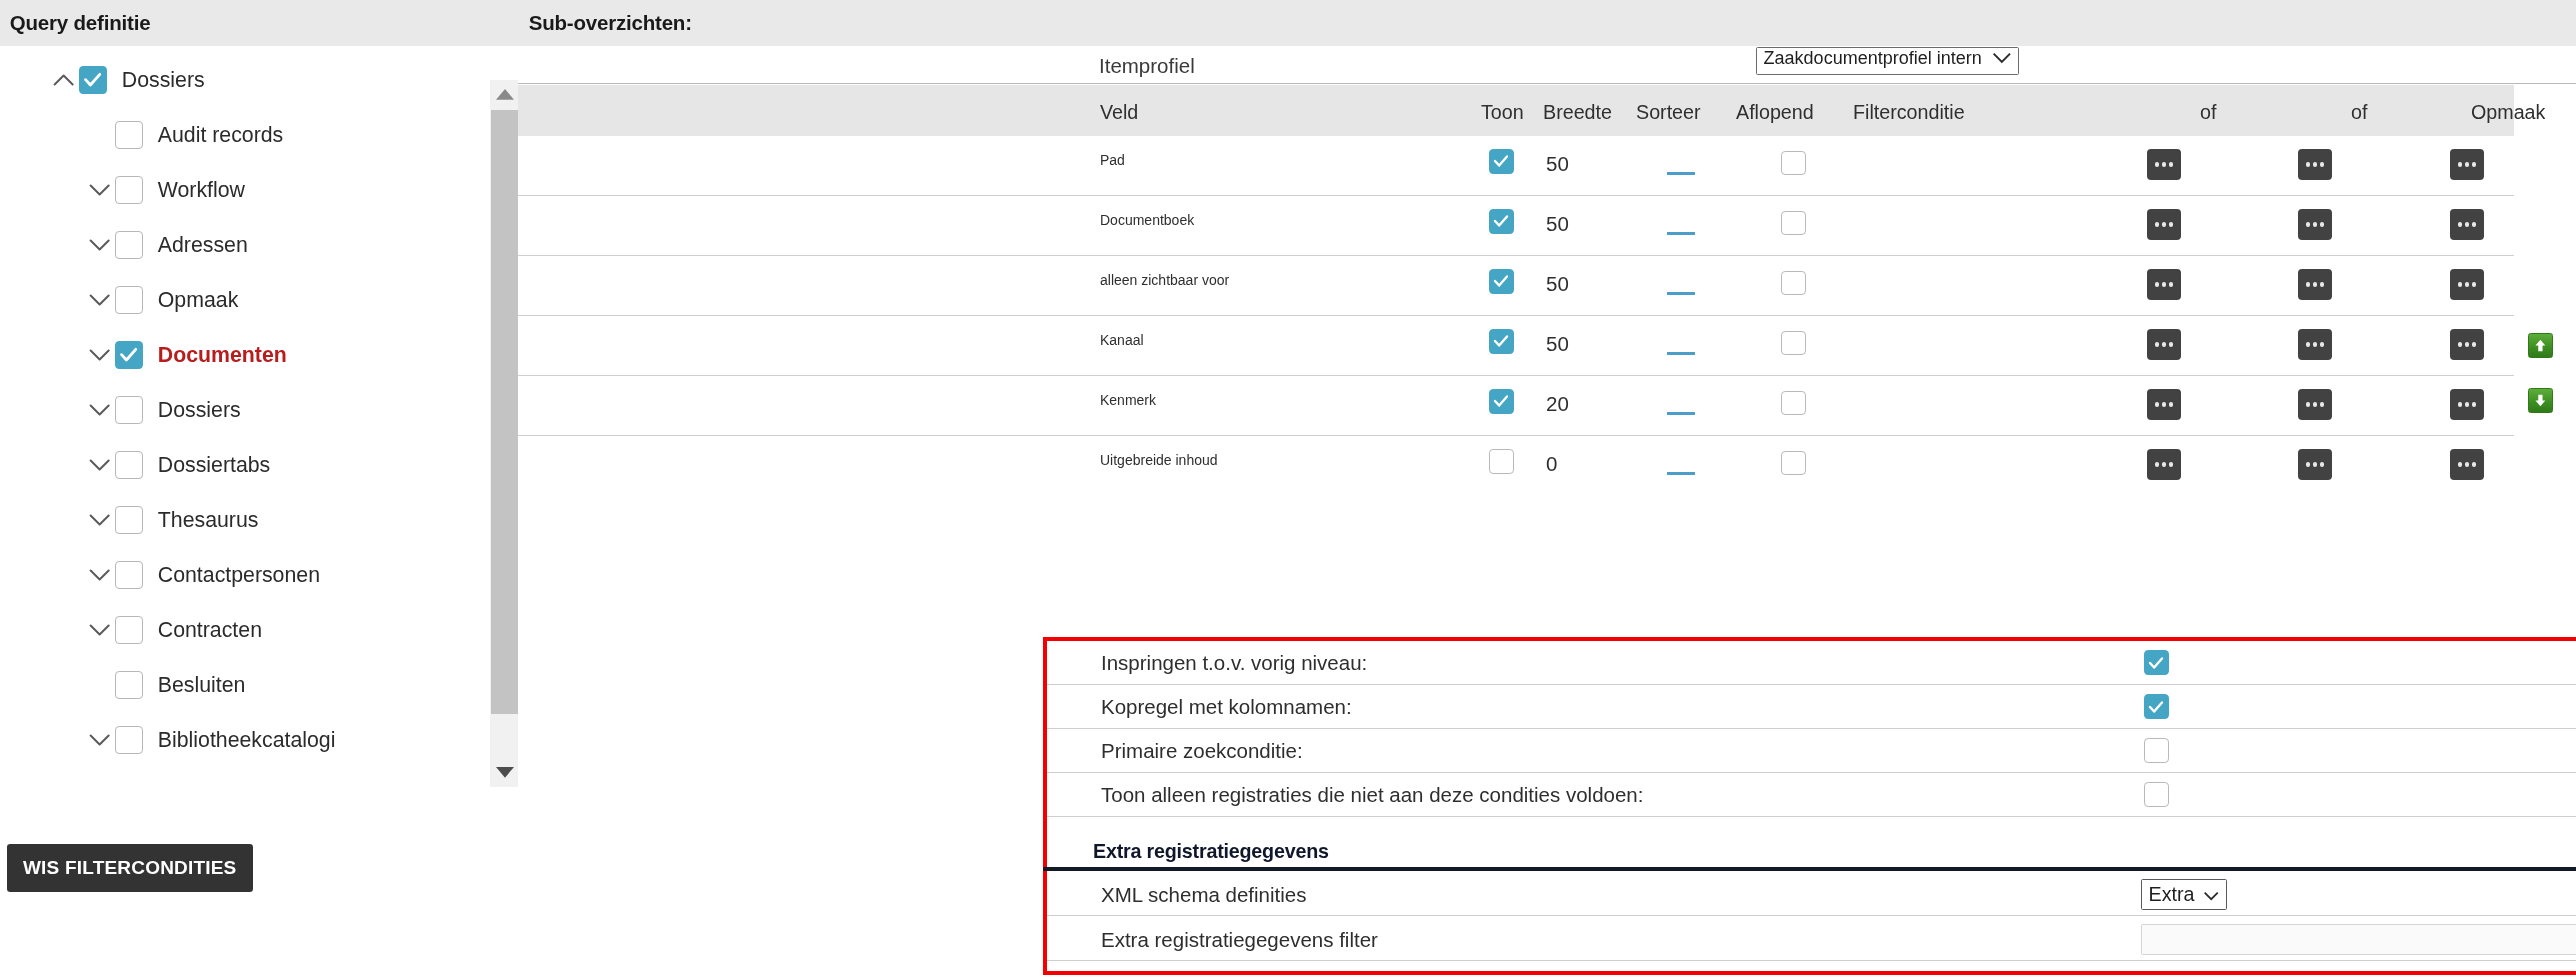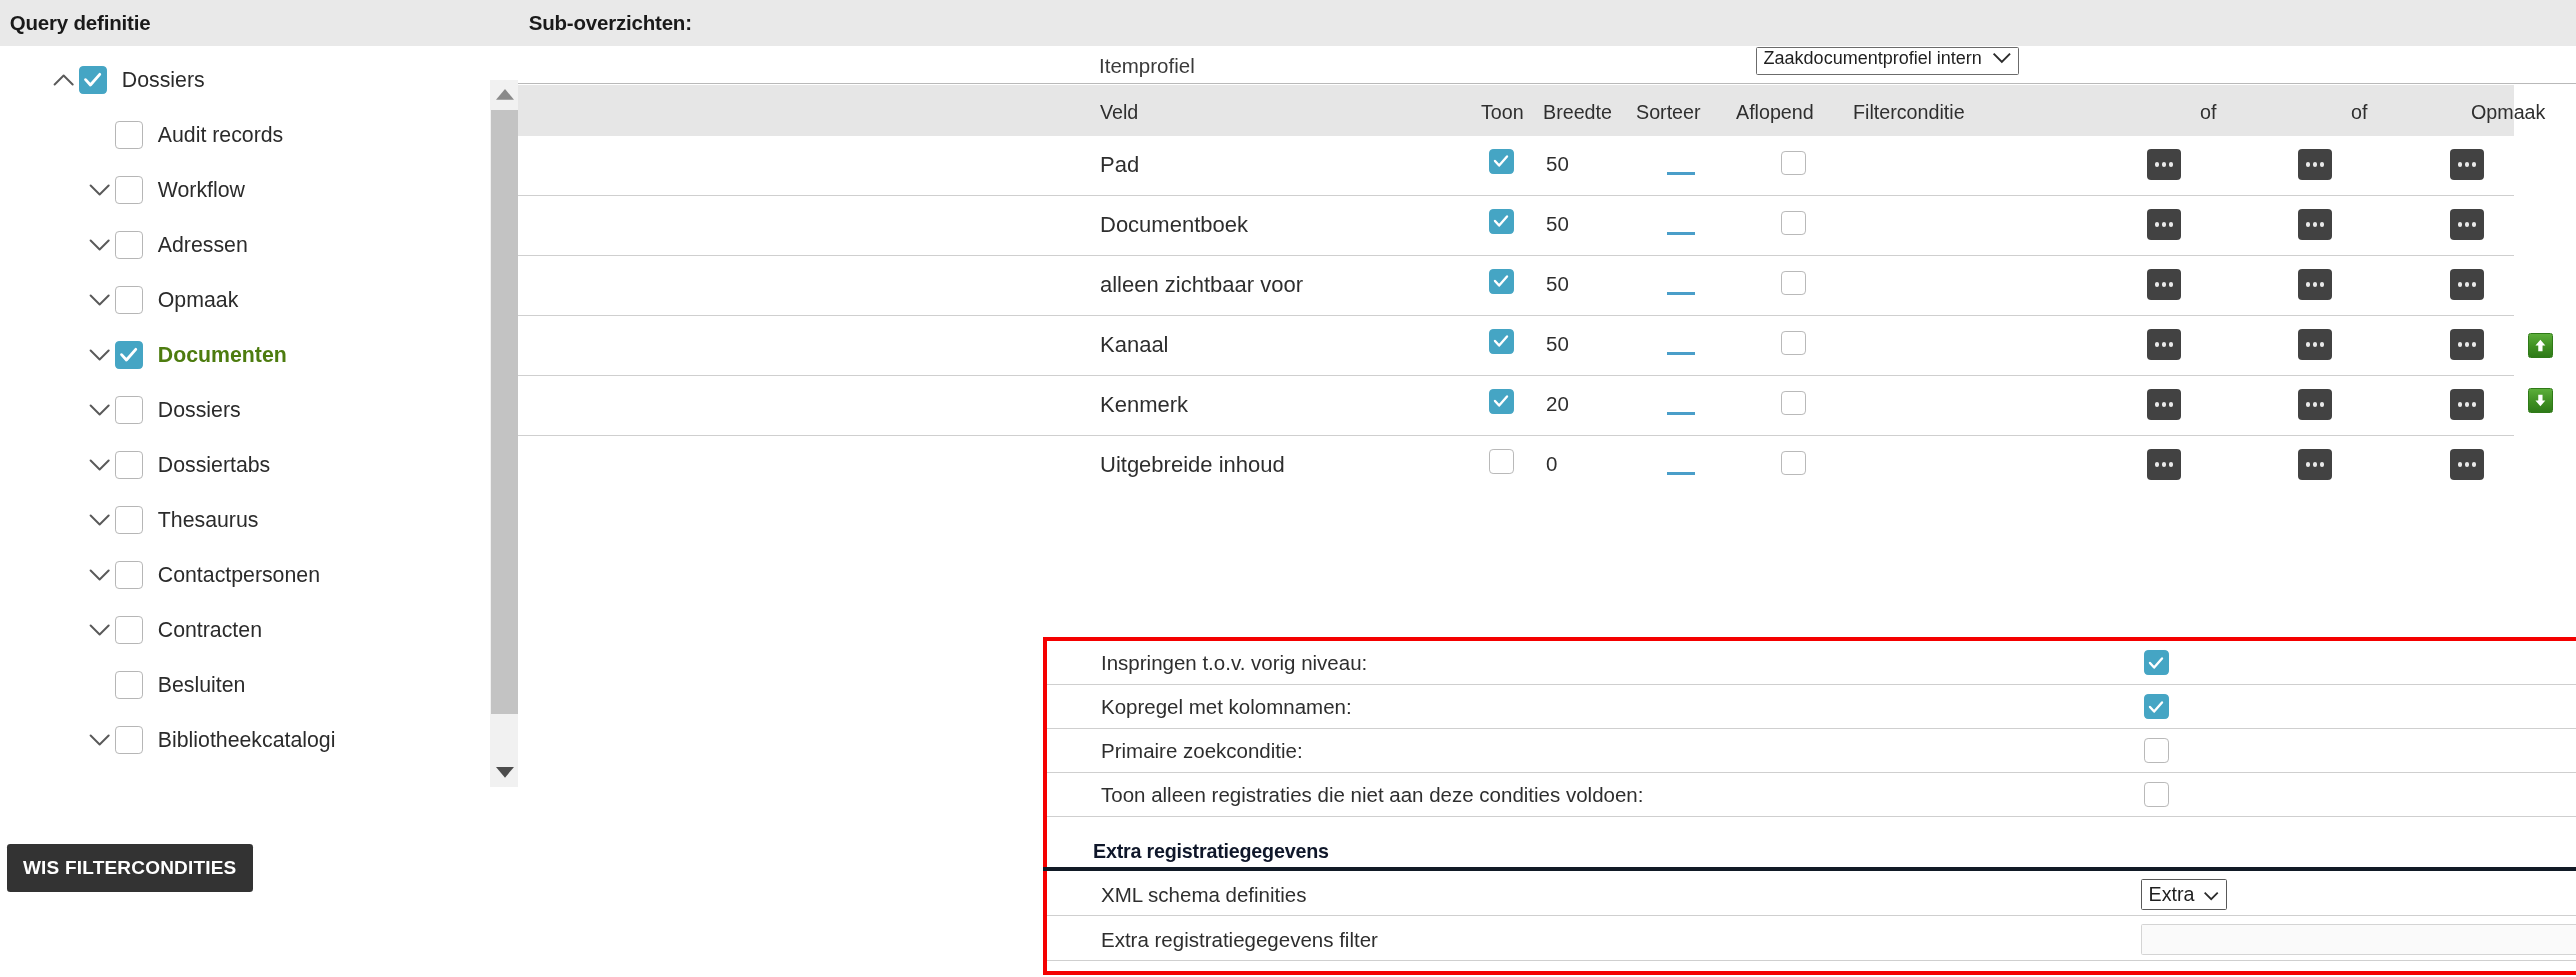--- a/index.html
+++ b/index.html
@@ -43,21 +43,21 @@
   .cb {
     width: 28px; height: 28px; flex: 0 0 28px;
     border: 1.6px solid #b6b6b6; border-radius: 4.1px; background: #fff;
     display: flex; align-items: center; justify-content: center;
     margin-right: 14.8px;
   }
   .cb.checked { background: #45a5c4; border-color: #45a5c4; }
   .cb .tick { display: none; }
   .cb.checked .tick { display: block; }
   .tree-label { white-space: nowrap; }
-  .tree-row.selected .tree-label { font-weight: bold; color: #4d7c0f; }
+  .tree-row.selected .tree-label { font-weight: bold; color: #b91c1c; }
   .tree-row.clipped .tree-label {
     max-width: 207px; overflow: hidden; display: inline-block;
     white-space: nowrap;
   }
 
   
   .sb {
     position: absolute; left: 490px; top: 80px; width: 29.5px; height: 707px;
     background: #f1f1f1;
   }
@@ -138,21 +138,21 @@
   .th-of1       { left: 1682px; }
   .th-of2       { left: 1833px; }
   .th-opmaak    { left: 1953px; }
 
   .row {
     position: relative; height: 60px;
     border-bottom: 1.6px solid #cfcfcf;
   }
   .row:last-child { border-bottom: none; }
   .cell { position: absolute; }
-  .c-veld     { left: 582px; top: 16.4px; font-size: 22px; color: #2e2e2e; white-space: nowrap; }
+  .c-veld     { left: 582px; top: 16.4px; font-size: 14px; color: #2e2e2e; white-space: nowrap; }
   .c-toon     { left: 971px; top: 13px; }
   .c-breedte  { left: 1028px; top: 16.4px; font-size: 20.5px; color: #2e2e2e; }
   .c-sorteer  { left: 1149px; top: 36px; width: 28px; height: 2.5px; background: #4a9ec9; }
   .c-aflopend { left: 1263px; top: 14.8px; }
   .c-dots1    { left: 1629px; top: 13px; }
   .c-dots2    { left: 1780px; top: 13px; }
   .c-dots3    { left: 1932px; top: 13px; }
 
   .cbox {
     width: 24.6px; height: 24.6px;

